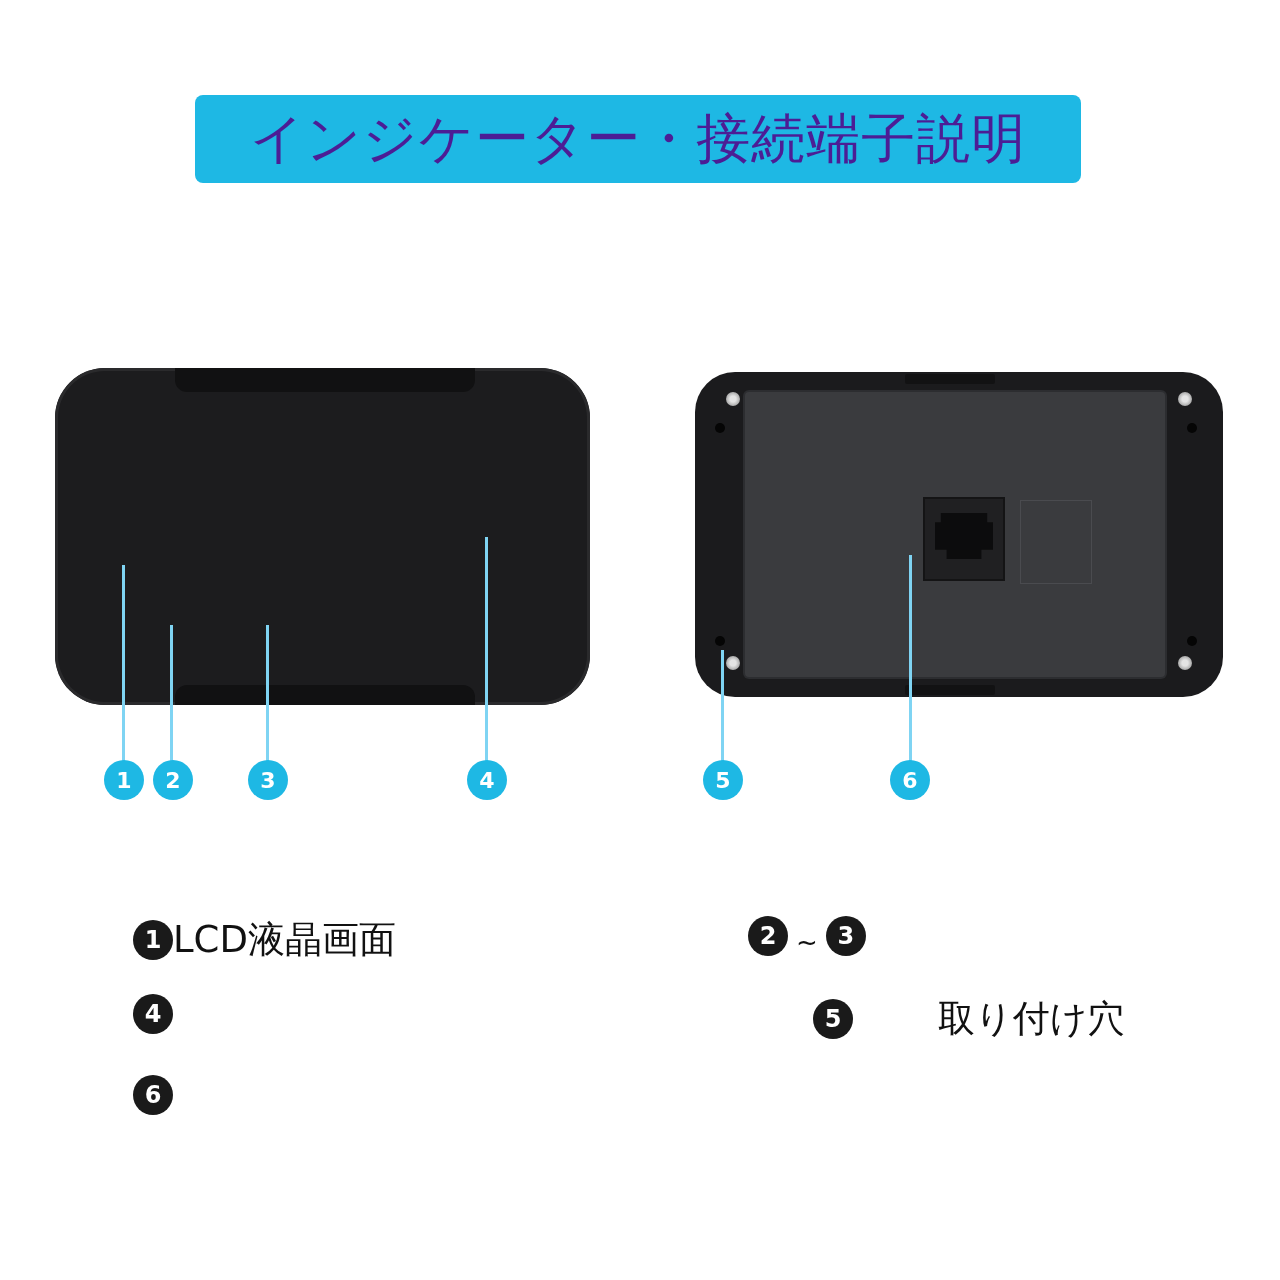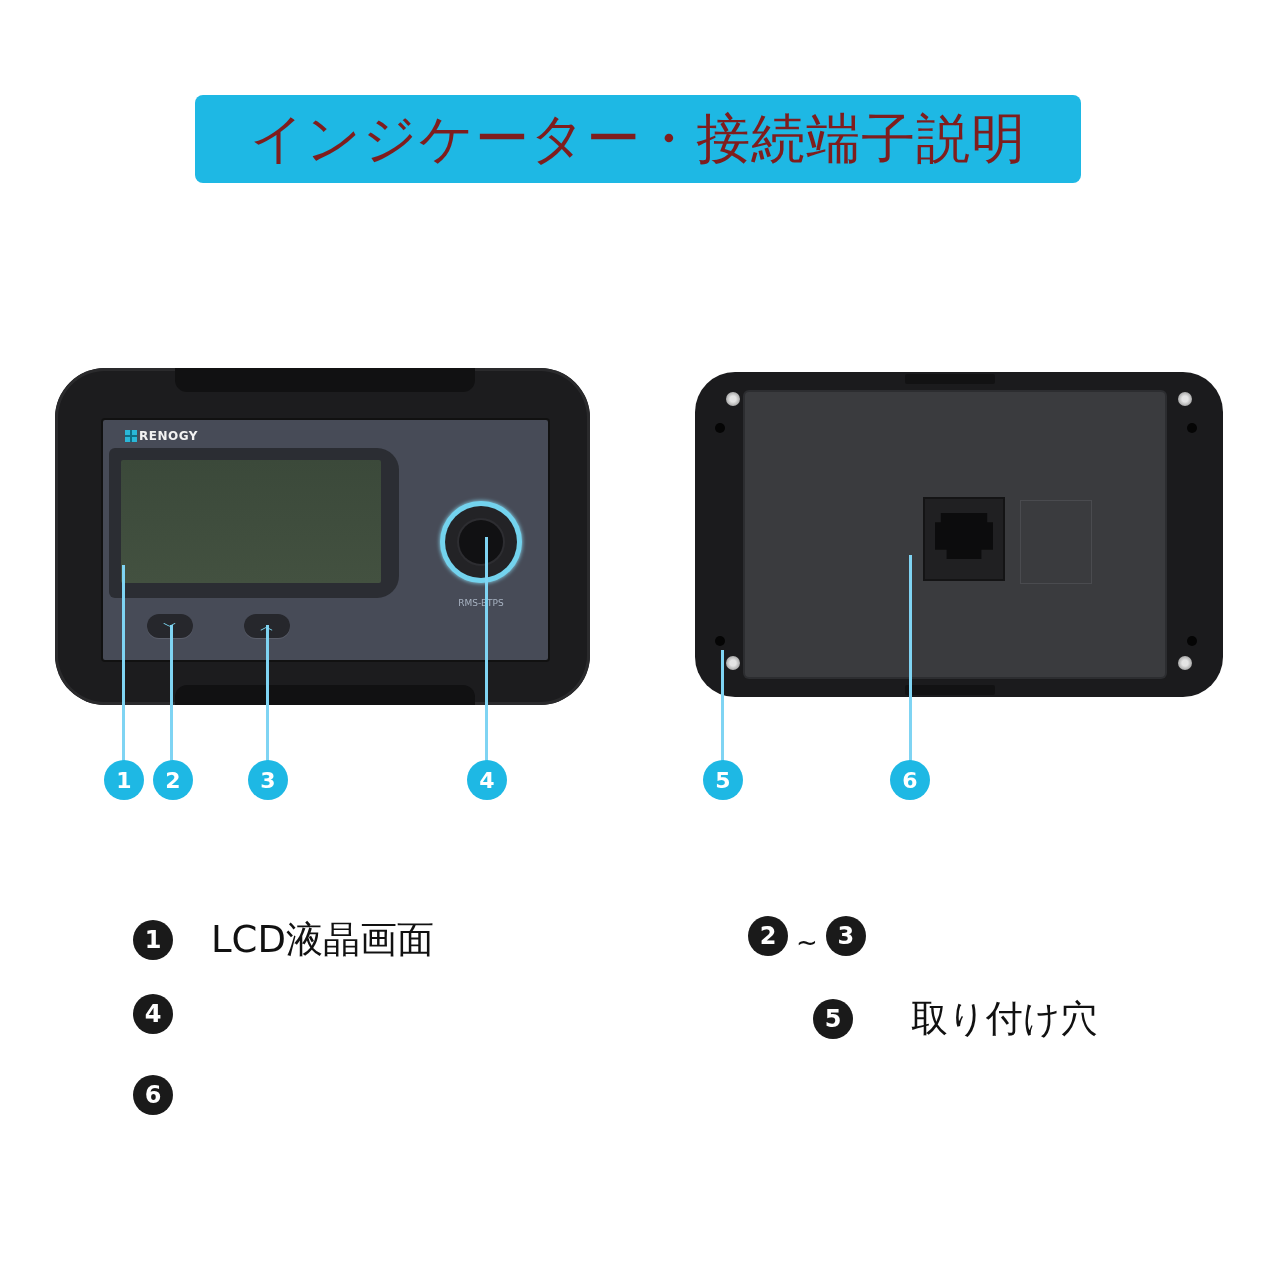--- a/index.html
+++ b/index.html
@@ -6,21 +6,21 @@
   body {
     width: 1280px; height: 1280px; background: #ffffff; position: relative; overflow: hidden;
     font-family: "DejaVu Sans", sans-serif;
   }
   .title-banner {
     position: absolute; left: 195px; top: 95px; width: 886px; height: 88px;
     background: #1eb8e4; border-radius: 8px;
     display: flex; align-items: center; justify-content: center;
   }
   .title-text {
-    color: #7f1d1d; font-family: "DejaVu Serif", serif; font-size: 54px; letter-spacing: 1px;
+    color: #4c1d95; font-family: "DejaVu Serif", serif; font-size: 54px; letter-spacing: 1px;
   }
 
   
   .front-device {
     position: absolute; left: 55px; top: 368px; width: 535px; height: 337px;
     background: #1c1c1e; border-radius: 50px;
     box-shadow: inset 0 0 0 3px #2a2a2c;
   }
   .front-top-notch {
     position: absolute; left: 120px; top: 0; width: 300px; height: 24px;
@@ -131,55 +131,34 @@
   
   .legend-item {
     position: absolute; display: flex; align-items: center;
   }
   .legend-badge {
     width: 40px; height: 40px; border-radius: 50%; background: #1a1a1a; color: #ffffff;
     display: flex; align-items: center; justify-content: center;
     font-size: 24px; font-weight: bold;
   }
   .legend-text {
-    color: #111111; font-size: 37px; margin-left: 38px; white-space: nowrap;
+    color: #111111; font-size: 37px; white-space: nowrap;
   }
   .legend-tilde { color: #111; font-size: 26px; margin: 12px 8px 0 8px; }
 </style>
 </head>
 <body>
 
 <div class="title-banner">
   <span class="title-text">インジケーター・接続端子説明</span>
 </div>
 
 <div class="front-device">
   <div class="front-top-notch"></div>
   <div class="front-bottom-notch"></div>
-  <div class="front-face">
-    <div class="logo">
-      <span class="logo-mark"></span>
-      <span class="logo-text">RENOGY</span>
-    </div>
-    <div class="lcd-bezel">
-      <div class="lcd-screen"></div>
-    </div>
-    <div class="btn-down">
-      <span class="btn-glyph">﹀</span>
-    </div>
-    <div class="btn-up">
-      <span class="btn-glyph">︿</span>
-    </div>
-    <div class="knob-ring">
-      <div class="knob-outer">
-        <div class="knob-inner"></div>
-      </div>
-    </div>
-    <div class="knob-label">RMS-BTPS</div>
-  </div>
 </div>
 
 <div class="back-device">
   <div class="back-top-notch"></div>
   <div class="back-bottom-notch"></div>
   <div class="back-plate">
     <div class="rj45-housing">
       <div class="rj45-port"></div>
     </div>
     <div class="label-square"></div>
@@ -218,18 +197,18 @@
   <span class="legend-tilde">~</span>
   <span class="legend-badge">3</span>
 </div>
 
 <div class="legend-item" style="left:133px; top:994px;">
   <span class="legend-badge">4</span>
 </div>
 
 <div class="legend-item" style="left:813px; top:994px;">
   <span class="legend-badge">5</span>
-  <span class="legend-text" style="margin-left:58px;">取り付け穴</span>
+  <span class="legend-text" style="margin-left:85px;">取り付け穴</span>
 </div>
 
 <div class="legend-item" style="left:133px; top:1075px;">
   <span class="legend-badge">6</span>
 </div>
 
 </body></html>

